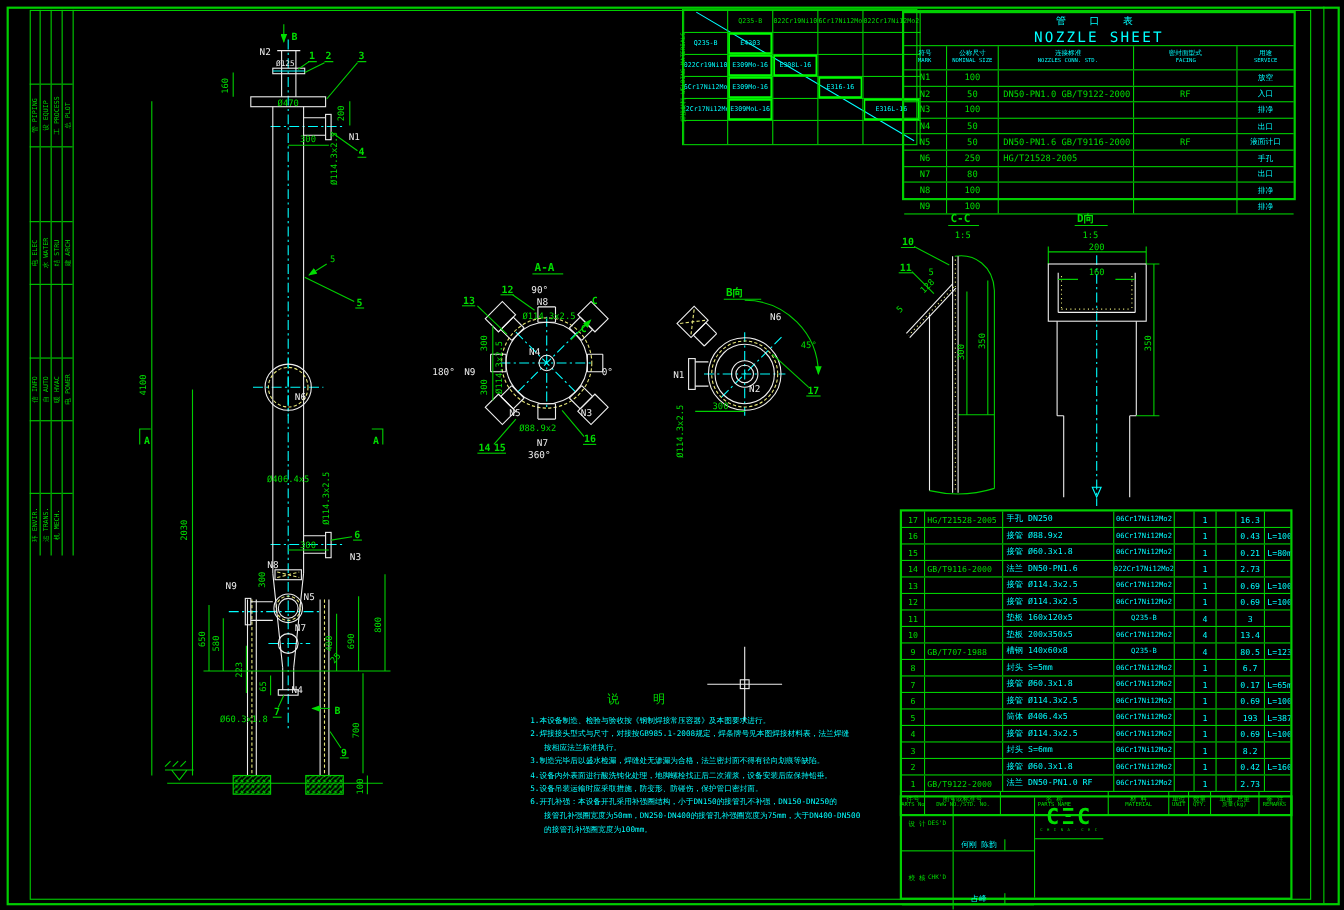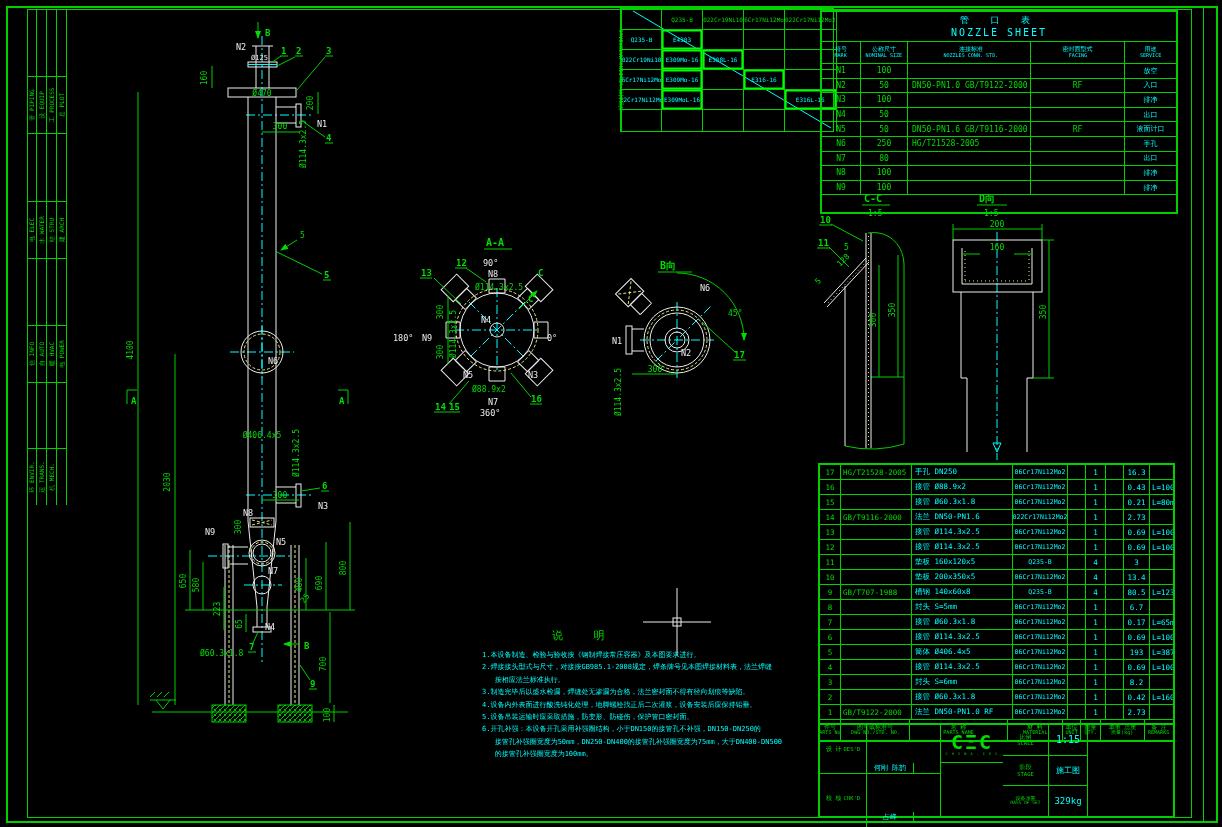--- a/index.html
+++ b/index.html
@@ -484,23 +484,23 @@
       <div class="row" style="flex:1;">
         <div class="wm-cell" style="width:39px;border-bottom:none;"></div>
           <div class="wm-cell" style="width:40px;border-bottom:none;"></div>
         <div class="wm-cell" style="width:40px;border-bottom:none;"></div>
           <div class="wm-cell" style="width:40px;border-bottom:none;"></div>
         <div class="wm-cell" style="flex:1;border-bottom:none;"></div>
       </div>
     </div>
   </div>
 
-  <div class="abs" style="left:820px;top:10px;width:358px;height:204px;border:2px solid #00cf00;box-sizing:border-box;">
+  <div class="abs" style="left:820px;top:10px;width:358px;height:172px;border:2px solid #00cf00;box-sizing:border-box;">
     <div class="tc" style="height:15px;text-align:center;font-size:9px;letter-spacing:8px;line-height:16px;">管 口 表</div>
-    <div class="tc" style="height:14px;text-align:center;font-size:10px;letter-spacing:2px;border-bottom:1px solid #00cf00;">NOZZLE SHEET</div>
+    <div class="tc" style="height:14px;text-align:center;font-size:13px;letter-spacing:2px;border-bottom:1px solid #00cf00;">NOZZLE SHEET</div>
     <div class="row" style="height:21px;border-bottom:1px solid #00cf00;">
       <div class="cell ns-c1 hdr2 tc">
           <span class="l1">符号</span>
           <span class="l2">MARK</span>
         </div>
       <div class="cell ns-c2 hdr2 tc">
           <span class="l1">公称尺寸</span>
           <span class="l2">NOMINAL SIZE</span>
         </div>
       <div class="cell ns-c3 hdr2 tc" style="justify-content:center;">
@@ -914,41 +914,18 @@
     <div style="flex:1;display:flex;flex-direction:row;">
 
       <div class="row" style="height:37px;border-bottom:1px solid #00cf00;">
         <div style="width:62px;display:flex;flex-direction:column;align-items:center;justify-content:center;">
           <span class="tg" style="font-size:20px;font-weight:bold;letter-spacing:2px;line-height:1;">CΞC</span>
           <span class="tg" style="font-size:3.5px;letter-spacing:1px;">C H I N A - C E C</span>
         </div>
       </div>
       <div class="row" style="flex:1;">
 
-        <div style="width:84px;border-right:1px solid #00cf00;display:flex;flex-direction:column;">
-          <div class="tb-row" style="flex:1;">
-            <div class="tb-lab" style="flex-direction:column;width:45px;gap:0;line-height:1.1;">
-                <span class="cn">比例</span>
-                <span class="en">SCALE</span>
-              </div>
-            <div class="tb-x tc" style="display:flex;align-items:center;justify-content:center;font-size:10px;">1:15</div>
-          </div>
-          <div class="tb-row" style="flex:1;">
-            <div class="tb-lab" style="flex-direction:column;width:45px;gap:0;line-height:1.1;">
-                <span class="cn">阶段</span>
-                <span class="en">STAGE</span>
-              </div>
-            <div class="tb-x tc" style="display:flex;align-items:center;justify-content:center;font-size:8px;">施工图</div>
-          </div>
-          <div class="tb-row" style="flex:1;border-bottom:none;">
-            <div class="tb-lab" style="flex-direction:column;width:45px;gap:0;line-height:1;">
-                <span class="cn" style="font-size:5px;">设备净重</span>
-                <span class="en" style="font-size:4.5px;">MASS OF SET</span>
-              </div>
-            <div class="tb-x tc" style="display:flex;align-items:center;justify-content:center;font-size:9px;">329kg</div>
-          </div>
-        </div>
 
       </div>
     </div>
   </div>
 
 </div>
 
 </body></html>

